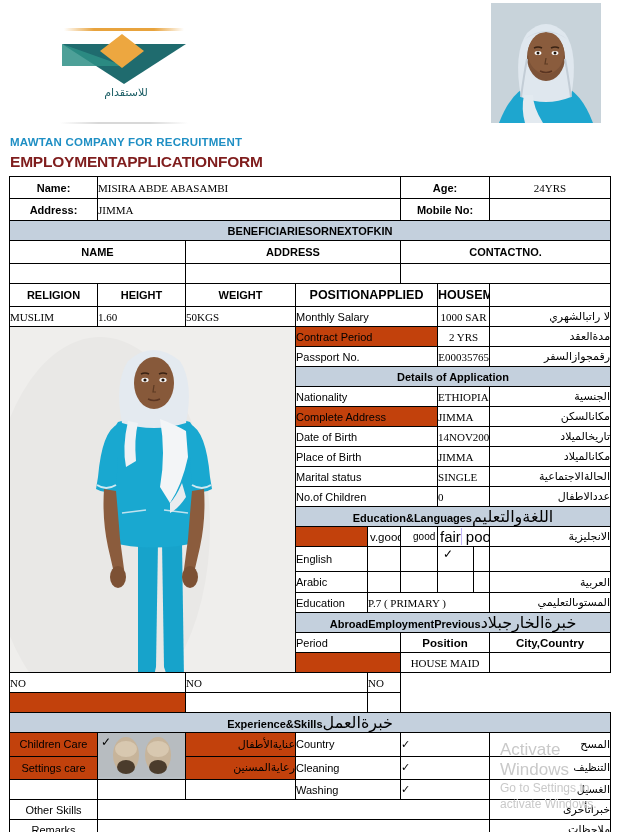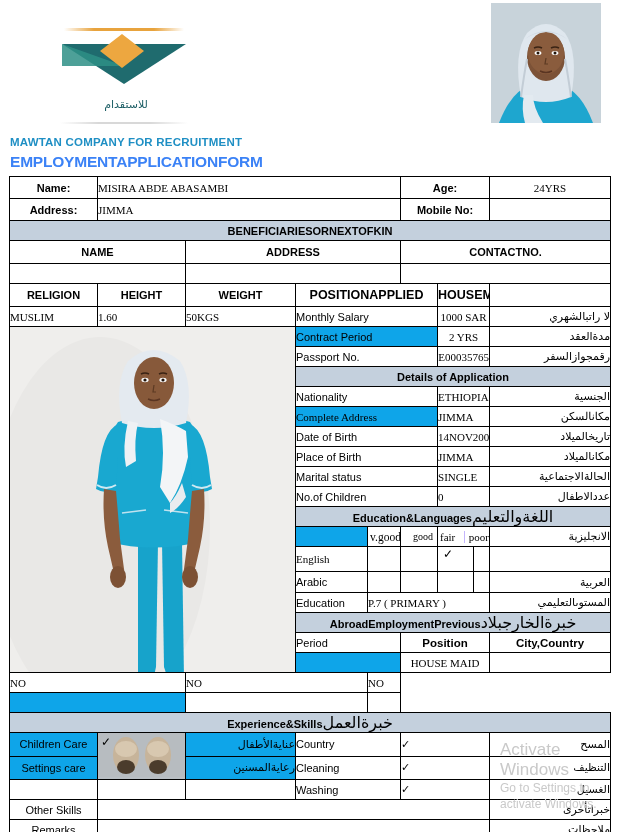--- a/index.html
+++ b/index.html
@@ -64,21 +64,21 @@
     text-align: center;
     font-family: "DejaVu Sans", sans-serif;
     font-size: 23px;
     font-weight: bold;
     color: #1d5f66;
     letter-spacing: 1px;
     direction: rtl;
   }
   .logo-ar-sub {
     position: absolute;
-    left: 0; top: 80px;
+    left: 0; top: 68px;
     width: 140px;
     text-align: center;
     font-family: "DejaVu Sans", sans-serif;
     font-size: 11px;
     color: #1d5f66;
     letter-spacing: 2px;
     direction: rtl;
   }
   .logo-botline {
     position: absolute;
@@ -103,21 +103,21 @@
     font-size: 11.5px;
     font-weight: bold;
     color: #1f8fc4;
     letter-spacing: .2px;
   }
   #form-title {
     position: absolute;
     left: 10px; top: 153px;
     font-size: 15.5px;
     font-weight: bold;
-    color: #3b82f6;
+    color: #7f1d1d;
     letter-spacing: -.2px;
   }
 
   
   #form-table {
     position: absolute;
     left: 9px; top: 176px;
     width: 601px;
     border-collapse: collapse;
     table-layout: fixed;
@@ -175,28 +175,28 @@
   }
   .ar {
     font-family: "DejaVu Sans", sans-serif;
     font-size: 11px;
     direction: rtl;
     text-align: right;
     padding-right: 5px;
     color: #000;
   }
   .shade {
-    background: #0ea5e9;
+    background: #c2410c;
   }
   .chk {
     text-align: left;
     padding-left: 5px;
     font-size: 12px;
   }
-  .rowtall { height: 27px; font-family: Liberation Serif, serif; }
+  .rowtall { height: 27px; }
   .rowmed  { height: 22px; }
 
   
   #body-photo-cell {
     position: relative;
     background: #f1f1ef;
     padding: 0;
   }
   #body-photo {
     position: absolute;
@@ -442,21 +442,21 @@
   <tr>
     <td class="band" colspan="5" style="position:relative">
       <span>Education&amp;Languages</span><span class="band-ar">اللغةوالتعليم</span>
     </td>
   </tr>
 
   <tr>
     <td class="shade rowtall"></td>
     <td class="rowtall" style="font-size:11.5px;padding-left:2px">v.good</td>
     <td class="rowtall" style="font-size:10px;padding-left:12px">good</td>
-    <td class="rowtall" style="font-size:11px;padding-left:2px">
+    <td class="rowtall" style="font-size:15px;padding-left:2px">
       <div style="display:flex">
             <span style="width:34px">fair</span>
             <span style="border-left:1px solid #c4b5fd;padding-left:4px;flex:1">poor</span>
           </div>
     </td>
     <td class="ar rowtall">الانجليزية</td>
   </tr>
 
   <tr>
     <td class="plain rowtall">English</td>

